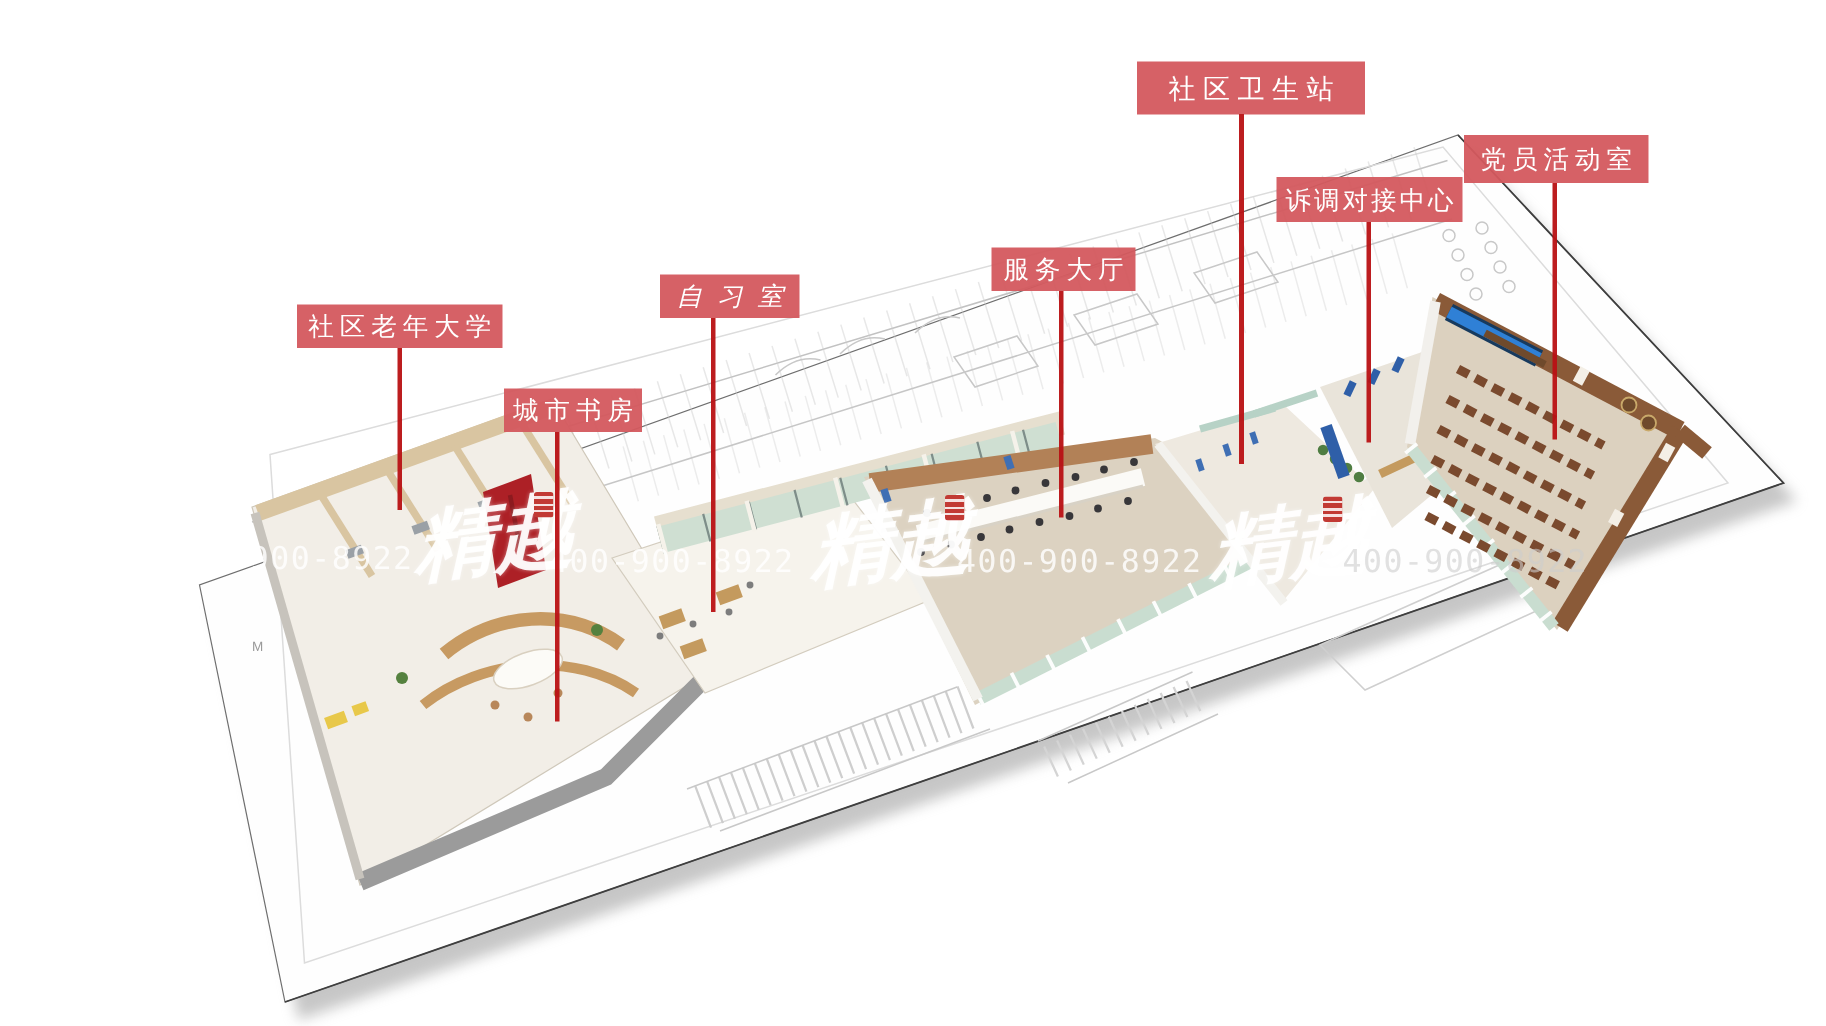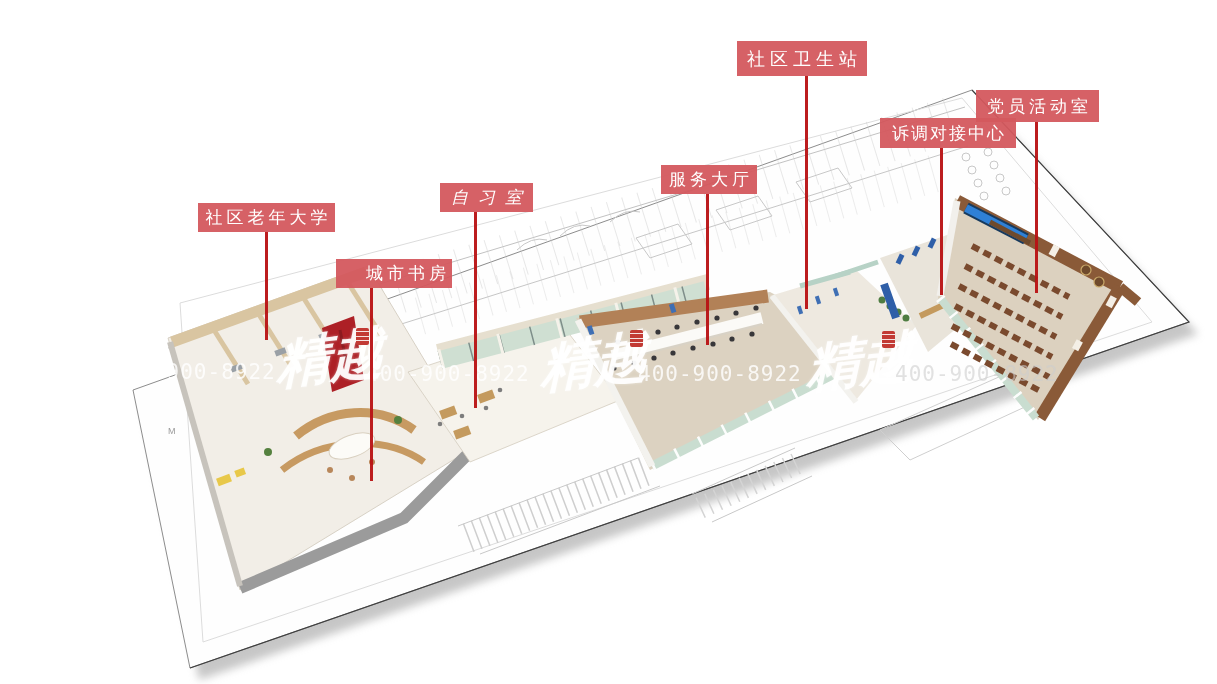--- a/index.html
+++ b/index.html
@@ -262,37 +262,37 @@
   <div class="wm wm-brand" style="left:806px;top:334px;">精越</div>
   <div class="wm-seal" style="left:882px;top:331px;"></div>
   <div class="wm wm-phone faint" style="left:895px;top:362px;">400-900-8922</div>
 
   <div class="plan-mark-m">M</div>
 
   <div class="room-label" style="left:198px;top:203px;width:137px;height:29px;justify-content:center;">
     <span>社区老年大学</span>
     <i class="leader" style="left:67px;height:108px;"></i>
   </div>
-  <div class="room-label" style="left:336px;top:259px;width:92px;height:29px;padding-left:24px;">
+  <div class="room-label" style="left:336px;top:259px;width:92px;height:29px;">
     <span>城市书房</span>
     <i class="leader" style="left:34px;height:193px;"></i>
   </div>
   <div class="room-label" style="left:440px;top:183px;width:93px;height:29px;letter-spacing:10px;text-indent:10px;font-style:italic;">
     <span>自习室</span>
     <i class="leader" style="left:34px;height:196px;"></i>
   </div>
   <div class="room-label" style="left:661px;top:165px;width:96px;height:29px;">
     <span>服务大厅</span>
     <i class="leader" style="left:45px;height:151px;"></i>
   </div>
-  <div class="room-label" style="left:737px;top:41px;width:130px;height:35px;font-size:18px;letter-spacing:5px;text-indent:5px;">
+  <div class="room-label" style="left:758px;top:41px;width:152px;height:35px;font-size:18px;letter-spacing:5px;text-indent:5px;">
     <span>社区卫生站</span>
     <i class="leader" style="left:68px;height:233px;"></i>
   </div>
-  <div class="room-label" style="left:880px;top:118px;width:136px;height:30px;letter-spacing:2px;text-indent:2px;">
+  <div class="room-label" style="left:851px;top:118px;width:124px;height:30px;letter-spacing:2px;text-indent:2px;">
     <span>诉调对接中心</span>
     <i class="leader" style="left:60px;height:147px;"></i>
   </div>
   <div class="room-label" style="left:976px;top:50px;width:123px;height:32px;margin-top:40px;">
     <span>党员活动室</span>
     <i class="leader" style="left:59px;height:171px;"></i>
   </div>
 
 </div>
 

